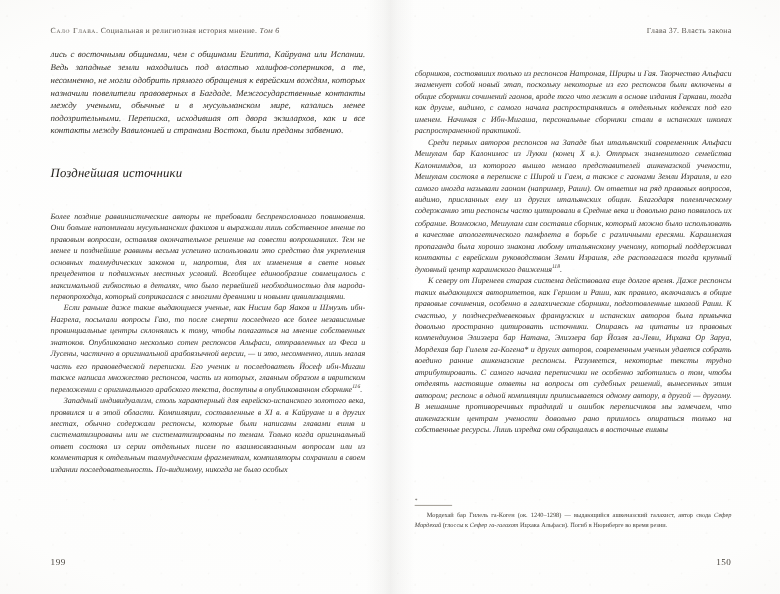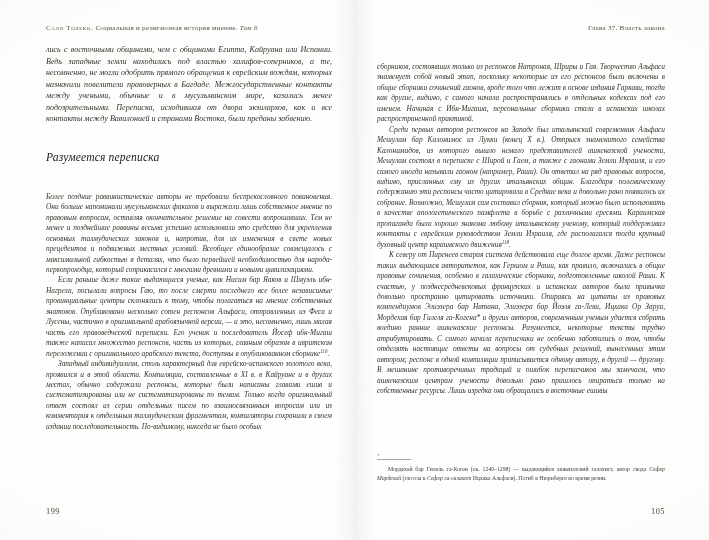--- a/index.html
+++ b/index.html
@@ -167,30 +167,30 @@
   }
 </style>
 </head>
 <body>
 
 <div id="scan-sheet">
 
   <div class="page" id="page-left">
 
     <div class="runhead">
-      <span class="smallcaps">Сало Только.</span>
+      <span class="smallcaps">Сало Глава.</span>
       <span>Социальная и религиозная история мнение.</span>
       <span class="ital">Том 6</span>
     </div>
 
     <div class="col">
 
       <p class="body lead">лись с восточными общинами, чем с общинами Египта, Кайруана или Испании. Ведь западные земли находились под властью халифов-соперников, а те, несомненно, не могли одобрить прямого обращения к еврейским вождям, которых назначили повелители правоверных в Багдаде. Межгосударственные контакты между учеными, обычные и в мусульманском мире, казались менее подозрительными. Переписка, исходившая от двора экзилархов, как и все контакты между Вавилонией и странами Востока, были преданы забвению.</p>
 
-      <h2 class="subhead">Разумеется переписка</h2>
+      <h2 class="subhead">Позднейшая источники</h2>
 
       <p class="body small noindent">Более поздние раввинистические авторы не требовали беспрекословного повиновения. Они больше напоминали мусульманских факихов и выражали лишь собственное мнение по правовым вопросам, оставляя окончательное решение на совести вопрошавших. Тем не менее и позднейшие раввины весьма успешно использовали это средство для укрепления основных талмудических законов и, напротив, для их изменения в свете новых прецедентов и подвижных местных условий. Всеобщее единообразие совмещалось с максимальной гибкостью в деталях, что было первейшей необходимостью для народа-первопроходца, который соприкасался с многими древними и новыми цивилизациями.</p>
 
       <p class="body small"><span>Если раньше даже такие выдающиеся ученые, как Нисим бар Яаков и Шмуэль ибн-Нагрела, посылали вопросы Гаю, то после смерти последнего все более независимые провинциальные центры склонялись к тому, чтобы полагаться на мнение собственных знатоков. Опубликовано несколько сотен респонсов Альфаси, отправленных из Феса и Лусены, частично в оригинальной арабоязычной версии, — и это, несомненно, лишь малая часть его правоведческой переписки. Его ученик и последователь Йосеф ибн-Мигаш также написал множество респонсов, часть из которых, главным образом в ивритском переложении с оригинального арабского текста, доступны в опубликованном сборнике</span><sup class="fnref">116</sup>.</p>
 
       <p class="body small">Западный индивидуализм, столь характерный для еврейско-испанского золотого века, проявился и в этой области. Компиляции, составленные в XI в. в Кайруане и в других местах, обычно содержали респонсы, которые были написаны главами ешив и систематизированы или не систематизированы по темам. Только когда оригинальный ответ состоял из серии отдельных писем по взаимосвязанным вопросам или из комментария к отдельным талмудическим фрагментам, компиляторы сохранили в своем издании последовательность. По-видимому, никогда не было особых</p>
     </div>
 
     <div class="folio">199</div>
   </div>
@@ -209,17 +209,17 @@
 
       <p class="body small">К северу от Пиренеев старая система действовала еще долгое время. Даже респонсы таких выдающихся авторитетов, как Гершом и Раши, как правило, включались в общие правовые сочинения, особенно в галахические сборники, подготовленные школой Раши. К счастью, у позднесредневековых французских и испанских авторов была привычка довольно пространно цитировать источники. Опираясь на цитаты из правовых компендиумов Элиэзера бар Натана, Элиэзера бар Йоэля га-Леви, Ицхака Ор Заруа, Мордехая бар Гилеля га-Когена* и других авторов, современным ученым удается собрать воедино ранние ашкеназские респонсы. Разумеется, некоторые тексты трудно атрибутировать. С самого начала переписчики не особенно заботились о том, чтобы отделять настоящие ответы на вопросы от судебных решений, вынесенных этим автором; респонс в одной компиляции приписывается одному автору, в другой — другому. В мешанине противоречивых традиций и ошибок переписчиков мы замечаем, что ашкеназским центрам учености довольно рано пришлось опираться только на собственные ресурсы. Лишь изредка они обращались в восточные ешивы</p>
     </div>
 
     <div class="footnote-zone">
       <span class="fn-marker">*</span>
       <div class="fn-rule"></div>
       <p class="footnote"><span>Мордехай бар Гилель га-Коген (ок. 1240–1298) — выдающийся ашкеназский галахист, автор свода </span><span class="ital">Сефер Мордехай</span><span> (глоссы к </span><span class="ital">Сефер га-галахот</span><span> Ицхака Альфаси). Погиб в Нюрнберге во время резни.</span></p>
     </div>
 
-    <div class="folio">105</div>
+    <div class="folio">150</div>
   </div>
 
   <div id="paper-grain"></div>
 </div>
 
 </body></html>

